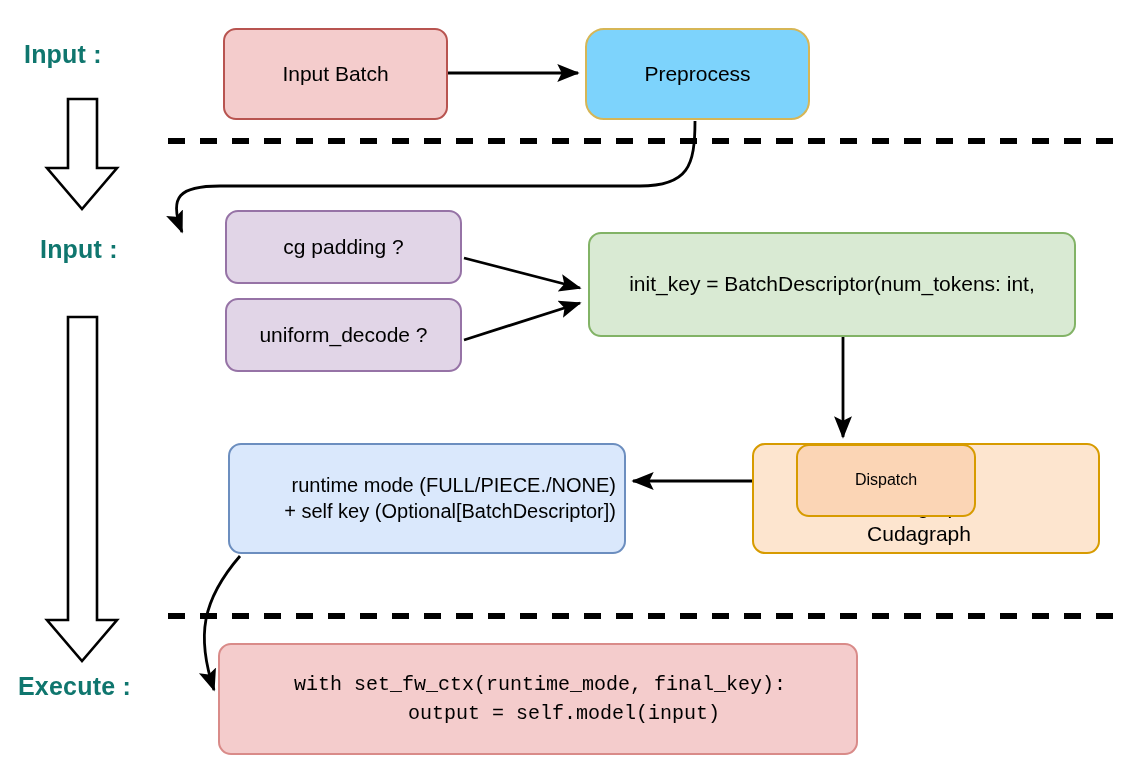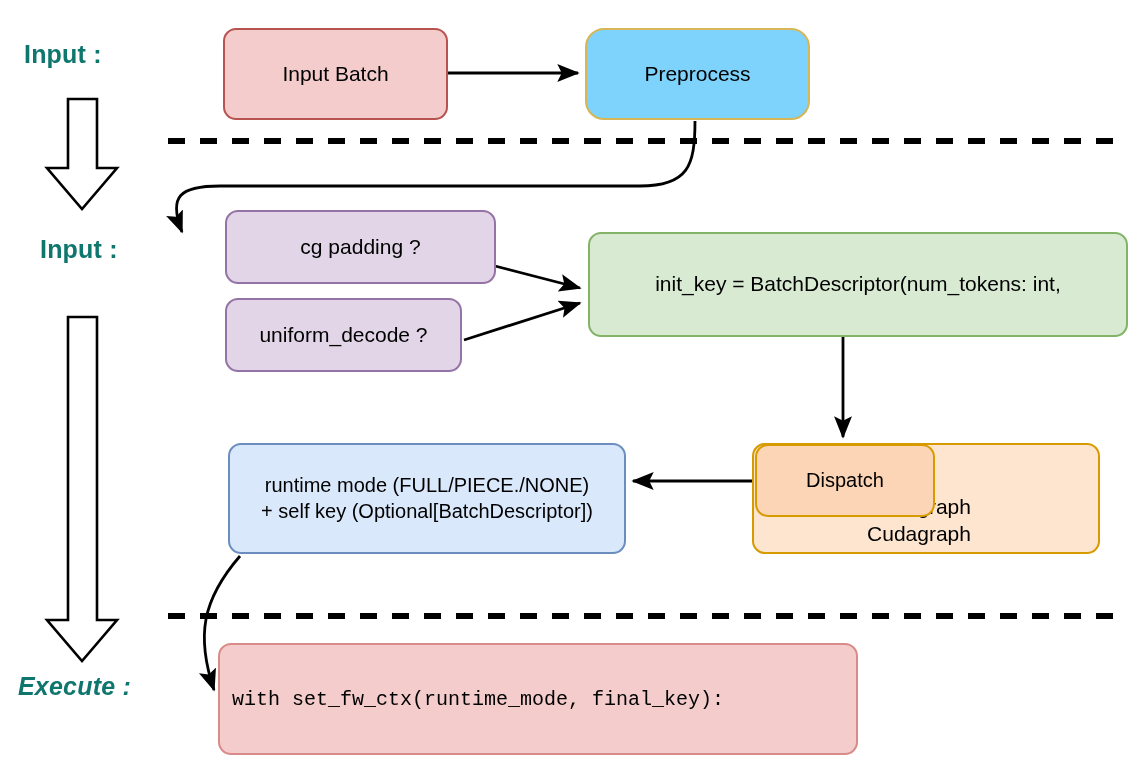--- a/index.html
+++ b/index.html
@@ -56,21 +56,21 @@
     padding-left: 12px;
     white-space: pre;
   }
   .n-input-batch   { background:#f4cccc; border-color:#b85450; }
   .n-preprocess    { background:#7dd3fc; border-color:#d6b656;border-radius:19px; }
   .n-cg-padding    { background:#e1d5e7; border-color:#9673a6; }
   .n-uniform-dec   { background:#e1d5e7; border-color:#9673a6; }
   .n-init-key      { background:#d9ead3; border-color:#82b366; }
   .n-dispatcher    { background:#fde5cf; border-color:#d79b00; }
   .n-dispatch      { background:#fbd5b5; border-color:#d79b00; }
-  .n-runtime       { background:#dae8fc; border-color:#6c8ebf; }
+  .n-runtime       { background:#dae8fc; border-color:#6c8ebf;align-items:flex-end; }
   .n-code          { background:#f4cccc; border-color:#d98b89; }
   .n-dispatcher {
     align-items: center;
     justify-content: flex-end;
     padding-right: 22px;
   }
 </style>
 </head>
 <body>
 
@@ -99,53 +99,54 @@
 
     <line x1="843" y1="337" x2="843" y2="437" stroke="#000000" stroke-width="2.8" marker-end="url(#arrowhead)"></line>
 
     <line x1="752" y1="481" x2="633" y2="481" stroke="#000000" stroke-width="2.8" marker-end="url(#arrowhead)"></line>
 
     <path d="M 240,556 C 202,600 196,636 214,690" fill="none" stroke="#000000" stroke-width="2.8" marker-end="url(#arrowhead)"></path>
   </svg>
 
   <div class="stage-label" style="left:24px; top:40px;">Input :</div>
   <div class="stage-label" style="left:40px; top:235px;">Input :</div>
-  <div class="stage-label" style="left:18px; top:672px;font-style:italic;">Execute :</div>
+  <div class="stage-label" style="left:18px; top:672px;">Execute :</div>
 
   <div class="node n-input-batch" style="left:223px; top:28px; width:225px; height:92px;">
     <span>Input Batch</span>
   </div>
 
   <div class="node n-preprocess" style="left:585px; top:28px; width:225px; height:92px;">
     <span>Preprocess</span>
   </div>
 
-  <div class="node n-cg-padding" style="left:225px; top:210px; width:271px; height:74px;">
+  <div class="node n-cg-padding" style="left:225px; top:210px; width:237px; height:74px;">
     <span>cg padding ?</span>
   </div>
 
   <div class="node n-uniform-dec" style="left:225px; top:298px; width:237px; height:74px;">
     <span>uniform_decode ?</span>
   </div>
 
-  <div class="node n-init-key" style="left:588px; top:232px; width:540px; height:105px; flex-direction:column;">
+  <div class="node n-init-key" style="left:588px; top:232px; width:488px; height:105px; flex-direction:column;">
     <span>init_key = BatchDescriptor(num_tokens: int,</span>
   </div>
 
   <div class="node n-dispatcher" style="left:752px; top:443px; width:348px; height:111px; flex-direction:column;">
     <span>Cudagraph</span>
     <span>Cudagraph</span>
   </div>
 
-  <div class="node n-dispatch" style="left:755px; top:444px; width:180px; height:73px; font-size:20px;">
+  <div class="node n-dispatch" style="left:796px; top:444px; width:180px; height:73px; font-size:16px;">
     <span>Dispatch</span>
   </div>
 
   <div class="node n-runtime" style="left:228px; top:443px; width:398px; height:111px; flex-direction:column; font-size:20px;">
     <span>runtime mode (FULL/PIECE./NONE)</span>
     <span>+ self key (Optional[BatchDescriptor])</span>
   </div>
 
-  <div class="node code n-code" style="left:218px; top:643px; width:640px; height:112px; flex-direction:column; align-items:flex-start; justify-content:center;">
+  <div class="node code n-code" style="left:218px; top:643px; width:640px; height:112px; flex-direction:column; align-items:center; justify-content:center;">
     <span>with set_fw_ctx(runtime_mode, final_key):</span>
+    <span>    output = self.model(input)</span>
   </div>
 
 </div>
 
 </body></html>

